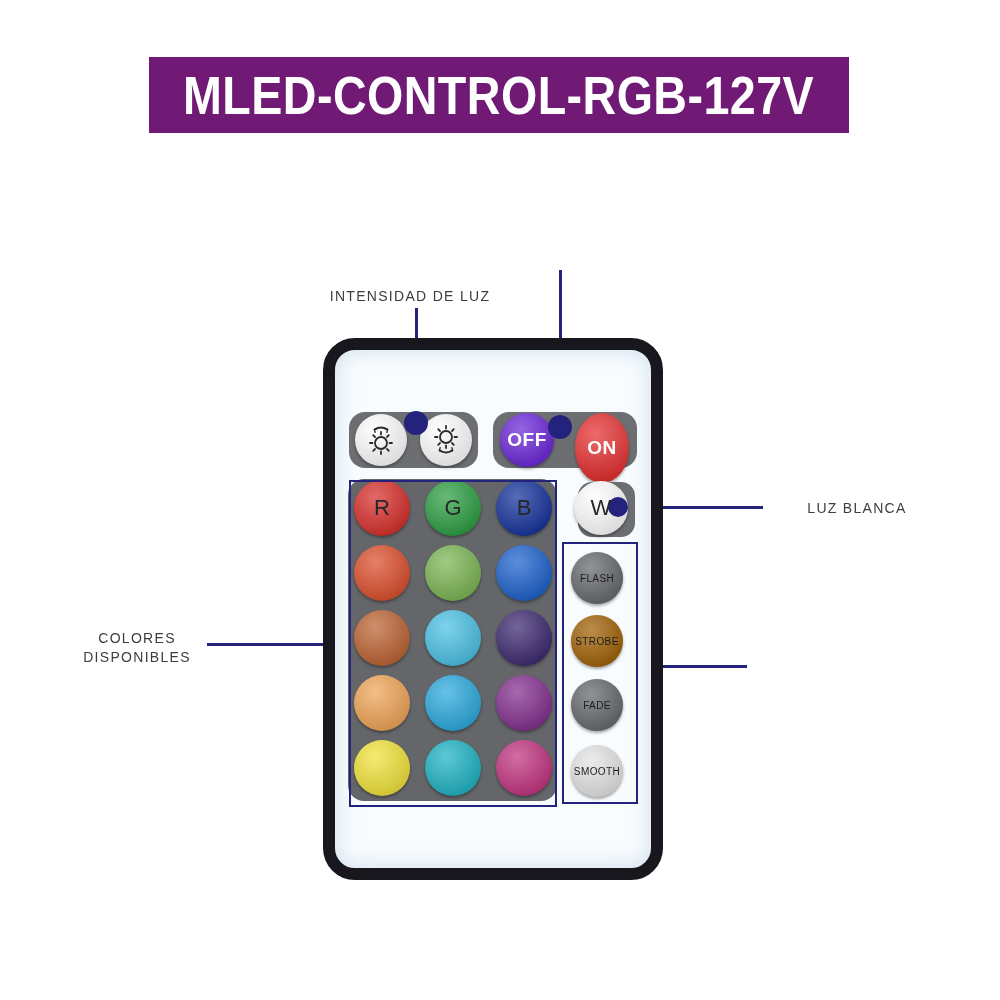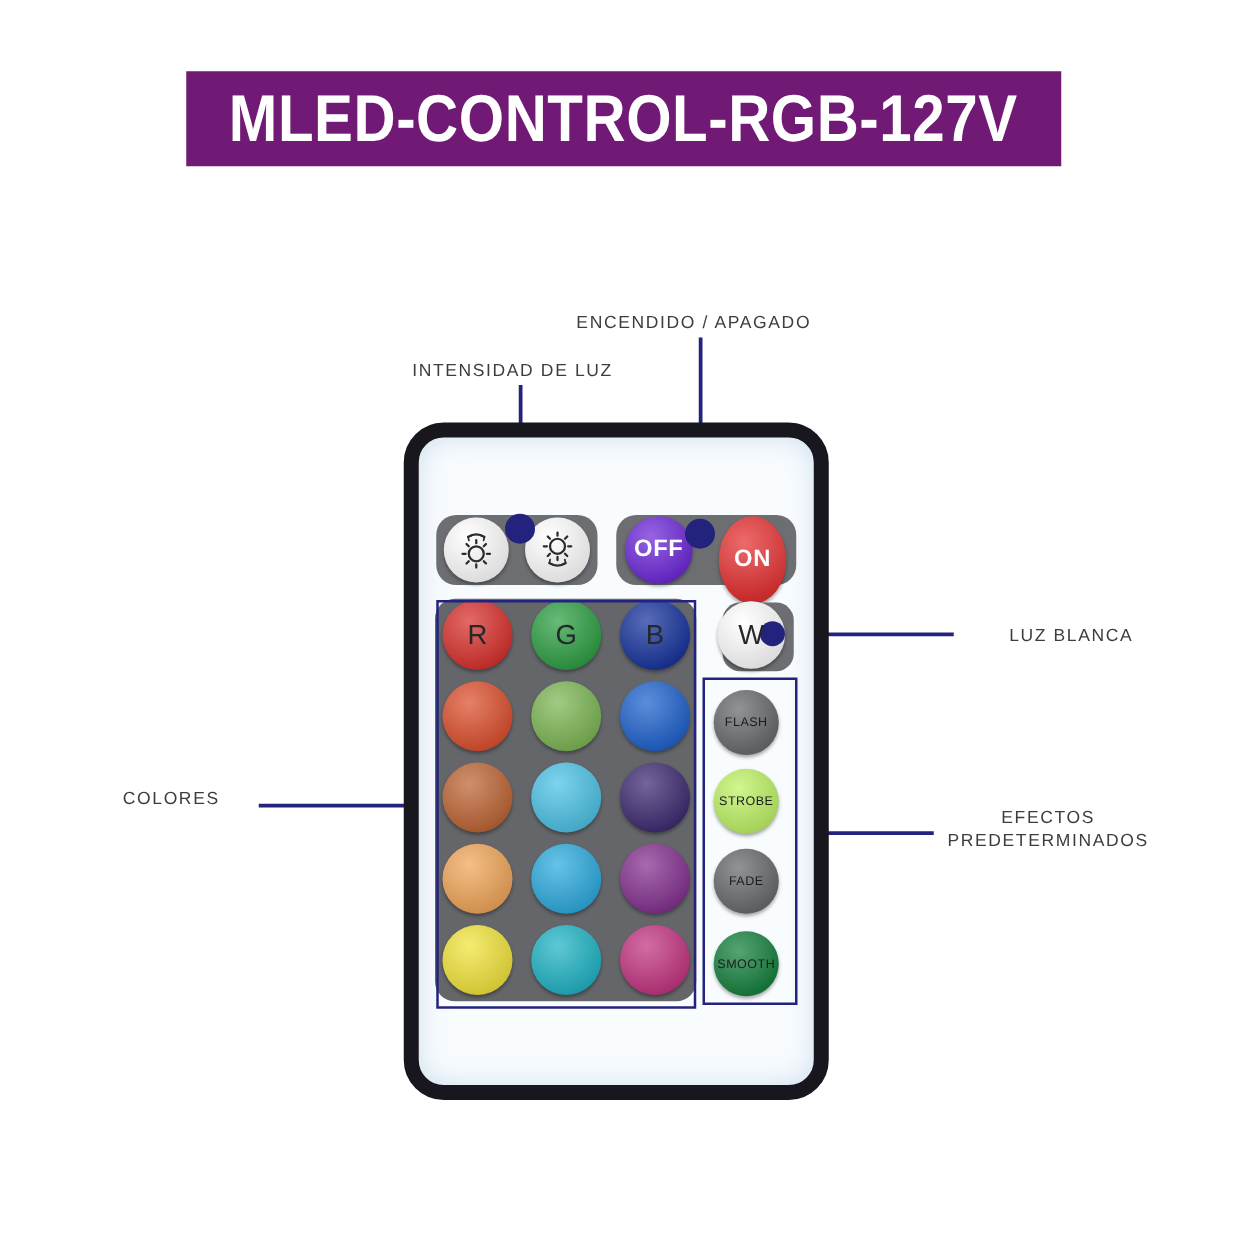--- a/index.html
+++ b/index.html
@@ -37,29 +37,25 @@
 </style>
 </head>
 <body>
 
 <div class="page">
 
   <div class="banner">
     <span>MLED-CONTROL-RGB-127V</span>
   </div>
 
-  <div class="lbl" style="left:405px;top:248px;width:300px;">ENCENDIDO / APAGADO</div>
   <div class="lbl" style="left:260px;top:287px;width:300px;">INTENSIDAD DE LUZ</div>
   <div class="lbl" style="left:772px;top:499px;width:170px;text-align:center;">LUZ BLANCA</div>
   <div class="lbl" style="left:27px;top:597px;width:220px;margin-top:32px;">
     <div>COLORES</div>
-  </div>
-  <div class="lbl" style="left:716px;top:644px;width:245px;">
-    <div>EFECTOS</div>
-    <div>PREDETERMINADOS</div>
+    <div>DISPONIBLES</div>
   </div>
 
   <div class="vline" style="left:559px;top:270px;height:157px;"></div>
   <div class="vline" style="left:415px;top:308px;height:115px;"></div>
   <div class="hline" style="left:617px;top:506px;width:146px;"></div>
   <div class="hline" style="left:207px;top:643px;width:142px;"></div>
   <div class="hline" style="left:637px;top:665px;width:110px;"></div>
 
   <div class="remote">
 
@@ -138,27 +134,27 @@
     <div class="btn" style="left: 90px; top: 325px; width: 56px; height: 56px; background: rgb(44, 170, 222);"></div>
     <div class="btn" style="left: 161px; top: 325px; width: 56px; height: 56px; background: rgb(132, 48, 143);"></div>
 
     <div class="btn" style="left: 19px; top: 390px; width: 56px; height: 56px; background: rgb(241, 227, 59);"></div>
     <div class="btn" style="left: 90px; top: 390px; width: 56px; height: 56px; background: rgb(31, 179, 196);"></div>
     <div class="btn" style="left: 161px; top: 390px; width: 56px; height: 56px; background: rgb(194, 52, 128);"></div>
 
     <div class="btn" style="left:236px;top:202px;width:52px;height:52px;background:#67696d;">
       <span class="btn-effect-label">FLASH</span>
     </div>
-    <div class="btn" style="left:236px;top:265px;width:52px;height:52px;background:#bef264;">
+    <div class="btn" style="left:236px;top:265px;width:52px;height:52px;background:#a16207;">
       <span class="btn-effect-label">STROBE</span>
     </div>
     <div class="btn" style="left:236px;top:329px;width:52px;height:52px;background:#67696d;">
       <span class="btn-effect-label">FADE</span>
     </div>
-    <div class="btn" style="left:236px;top:395px;width:52px;height:52px;background:#15803d;">
+    <div class="btn" style="left:236px;top:395px;width:52px;height:52px;background:#e5e5e5;">
       <span class="btn-effect-label">SMOOTH</span>
     </div>
   </div>
 
   <div class="abox" style="left:349px;top:480px;width:208px;height:327px;"></div>
   <div class="abox" style="left:562px;top:542px;width:76px;height:262px;"></div>
 
   <div class="dot" style="left:404px;top:411px;width:24px;height:24px;"></div>
   <div class="dot" style="left:548px;top:415px;width:24px;height:24px;"></div>
   <div class="dot" style="left:608px;top:497px;width:20px;height:20px;"></div>

